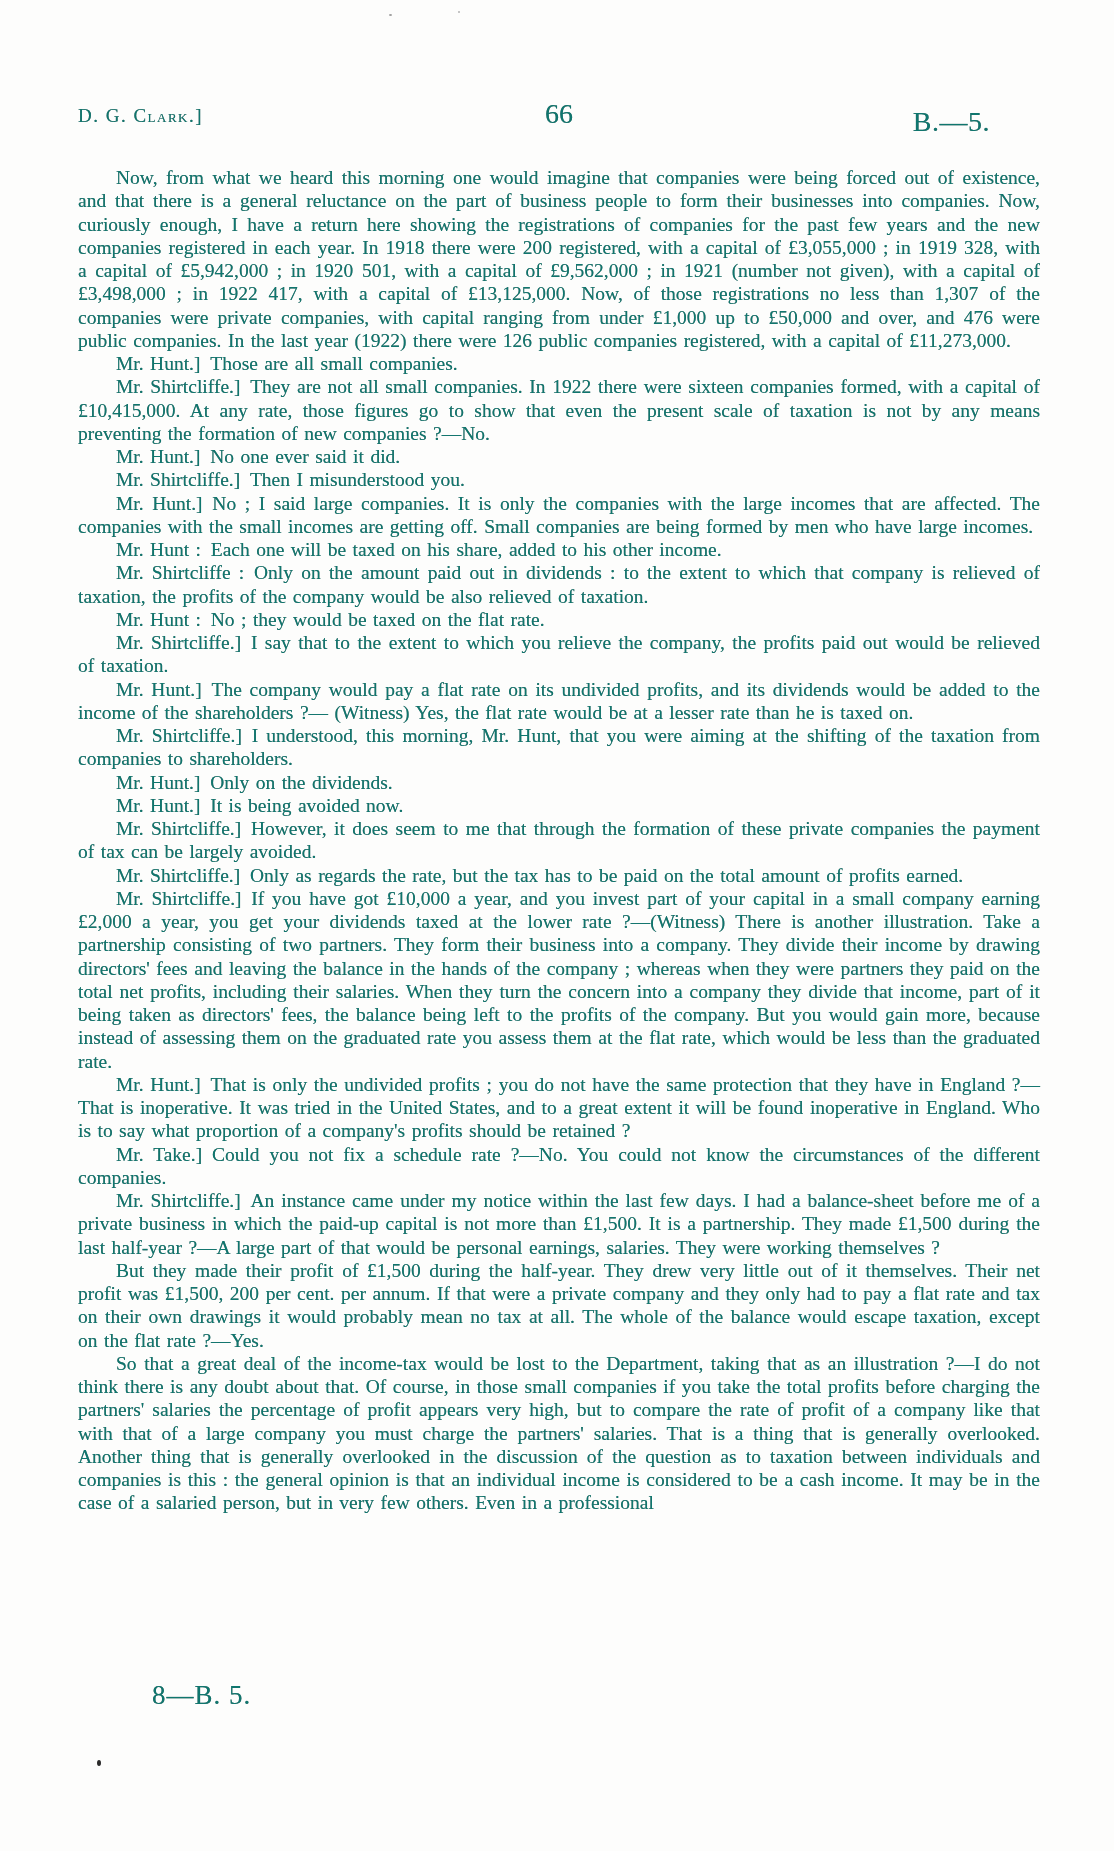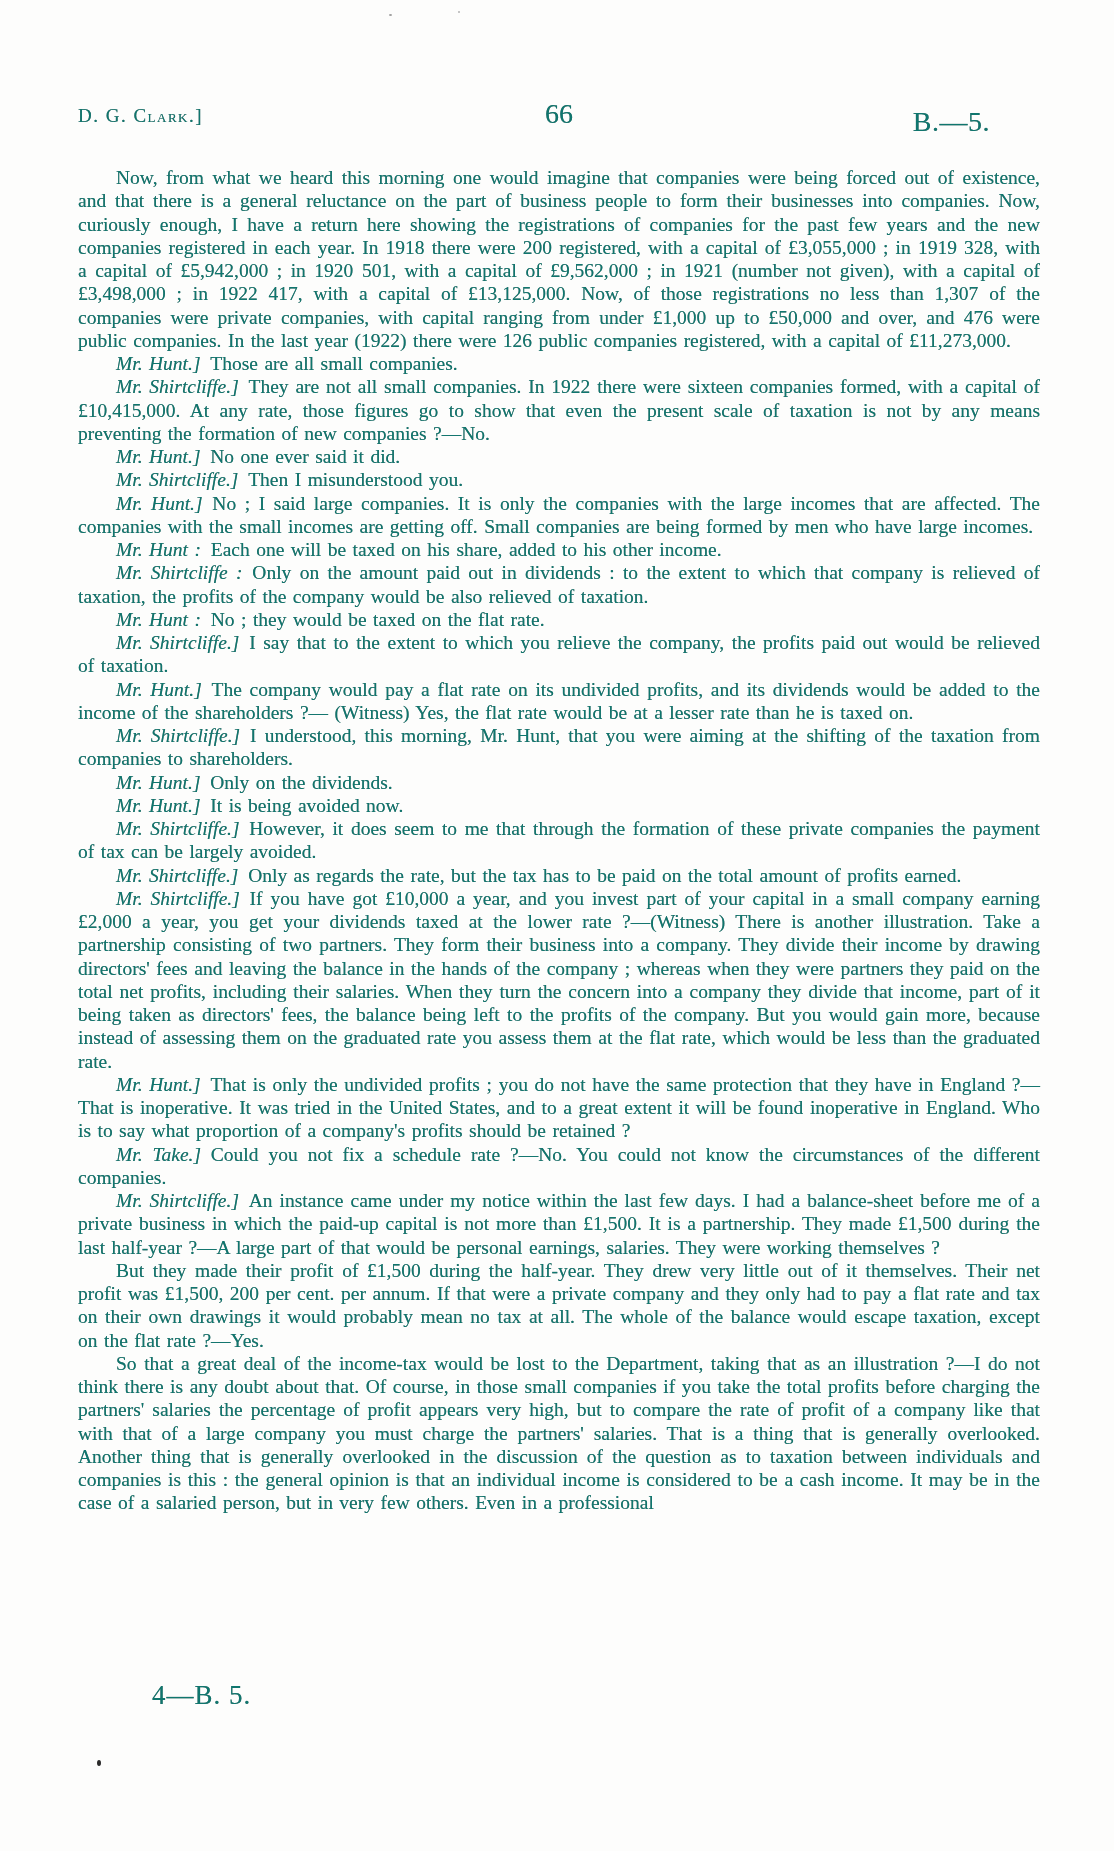--- a/index.html
+++ b/index.html
@@ -57,21 +57,20 @@
     line-height: 23.25px;
     text-align: justify;
     word-spacing: 1.6px;
     margin-top: 20px;
   }
   p.para {
     margin: 0;
     text-indent: 38px;
   }
   .speaker {
-    font-style: italic;
   }
   .footer {
     position: absolute;
     left: 152px;
     top: 1680px;
     font-size: 27px;
     letter-spacing: 1px;
   }
   .speck {
     position: absolute;
@@ -112,20 +111,20 @@
       <p class="para"><span class="speaker">Mr. Shirtcliffe.]</span> Only as regards the rate, but the tax has to be paid on the total amount of profits earned.</p>
       <p class="para"><span class="speaker">Mr. Shirtcliffe.]</span> If you have got £10,000 a year, and you invest part of your capital in a small company earning £2,000 a year, you get your dividends taxed at the lower rate ?—(Witness) There is another illustration.  Take a partnership consisting of two partners.  They form their business into a company.  They divide their income by drawing directors' fees and leaving the balance in the hands of the company ;  whereas when they were partners they paid on the total net profits, including their salaries.  When they turn the concern into a company they divide that income, part of it being taken as directors' fees, the balance being left to the profits of the company.  But you would gain more, because instead of assessing them on the graduated rate you assess them at the flat rate, which would be less than the graduated rate.</p>
       <p class="para"><span class="speaker">Mr. Hunt.]</span> That is only the undivided profits ;  you do not have the same protection that they have in England ?—That is inoperative.  It was tried in the United States, and to a great extent it will be found inoperative in England.  Who is to say what proportion of a company's profits should be retained ?</p>
       <p class="para"><span class="speaker">Mr. Take.]</span> Could you not fix a schedule rate ?—No.  You could not know the circumstances of the different companies.</p>
       <p class="para"><span class="speaker">Mr. Shirtcliffe.]</span> An instance came under my notice within the last few days.  I had a balance-sheet before me of a private business in which the paid-up capital is not more than £1,500.  It is a partnership.  They made £1,500 during the last half-year ?—A large part of that would be personal earnings, salaries.  They were working themselves ?</p>
       <p class="para">But they made their profit of £1,500 during the half-year.  They drew very little out of it themselves.  Their net profit was £1,500, 200 per cent. per annum.  If that were a private company and they only had to pay a flat rate and tax on their own drawings it would probably mean no tax at all.  The whole of the balance would escape taxation, except on the flat rate ?—Yes.</p>
       <p class="para">So that a great deal of the income-tax would be lost to the Department, taking that as an illustration ?—I do not think there is any doubt about that.  Of course, in those small companies if you take the total profits before charging the partners' salaries the percentage of profit appears very high, but to compare the rate of profit of a company like that with that of a large company you must charge the partners' salaries.  That is a thing that is generally overlooked.  Another thing that is generally overlooked in the discussion of the question as to taxation between individuals and companies is this :  the general opinion is that an individual income is considered to be a cash income.  It may be in the case of a salaried person, but in very few others.  Even in a professional</p>
     </div>
 
   <div class="footer">
-    <span>4—B. 5.</span>
+    <span>8—B. 5.</span>
   </div>
 
   <div class="speck s1"></div>
   <div class="speck s2"></div>
   <div class="speck s3"></div>
 
 </div>
 
 </body></html>

